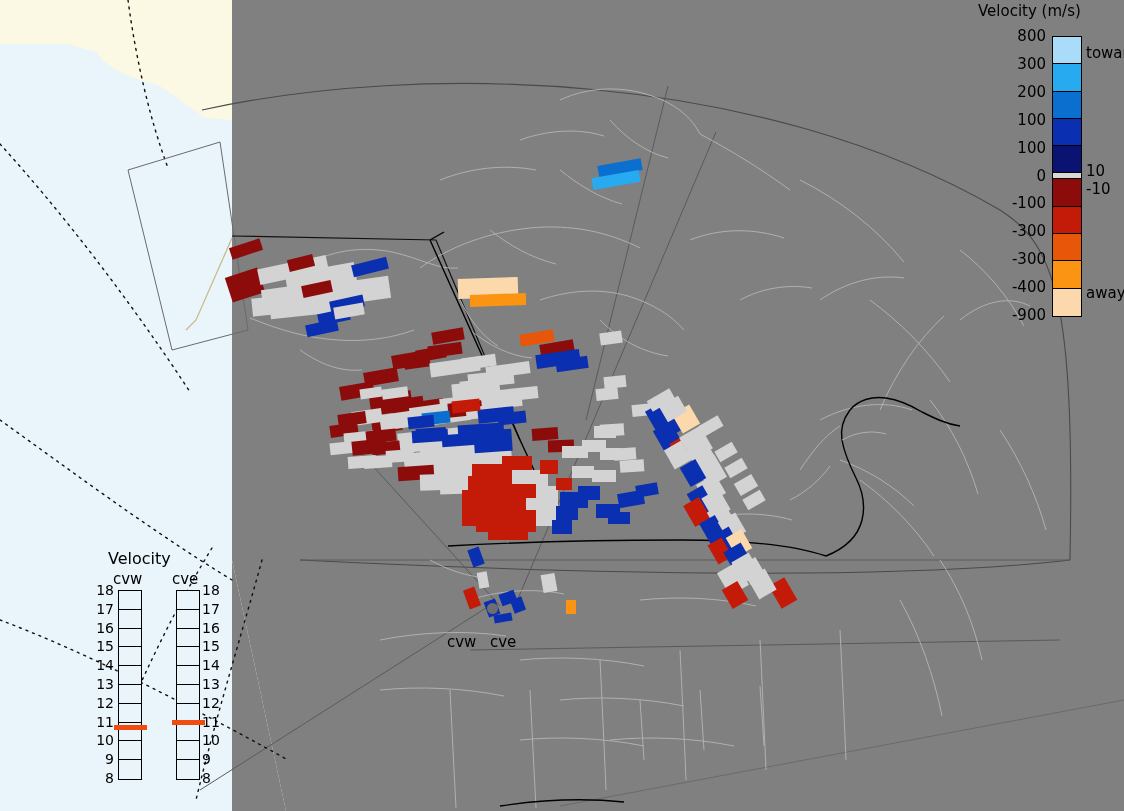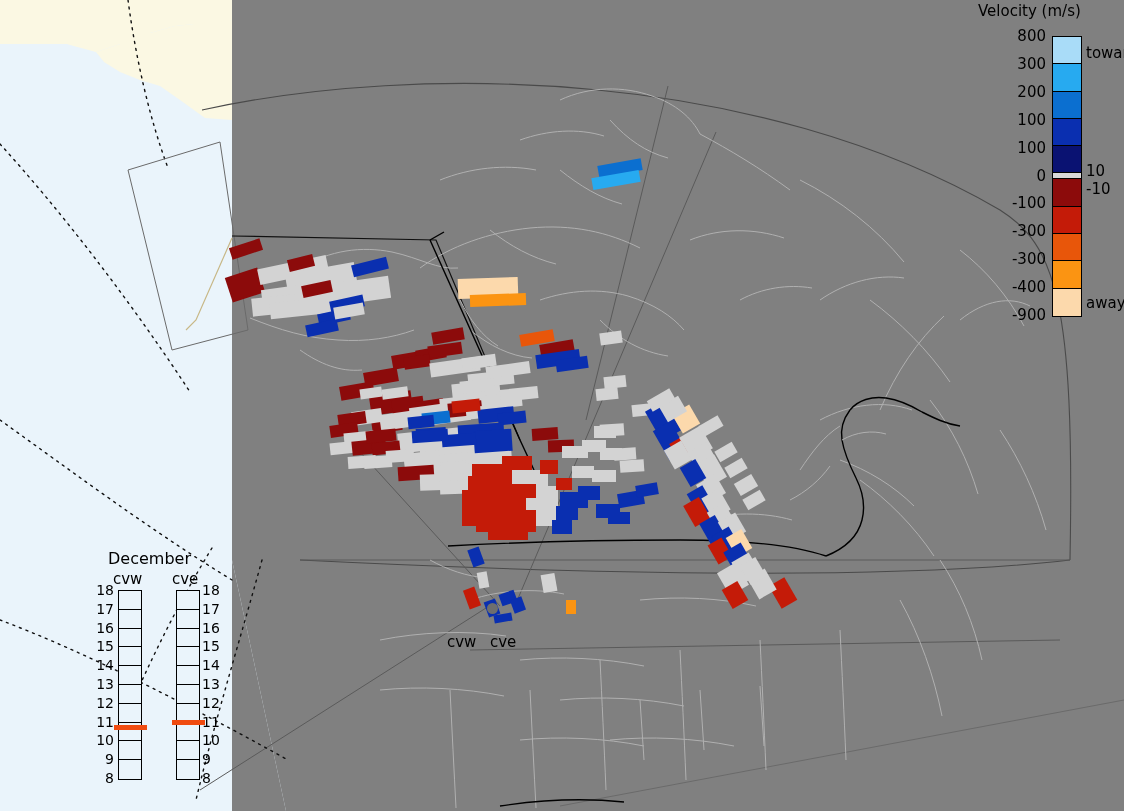--- a/index.html
+++ b/index.html
@@ -342,25 +342,25 @@
       <div class="cb-tick" style="top: 83.7px;">100</div>
       <div class="cb-tick" style="top: 111.6px;">100</div>
       <div class="cb-tick" style="top: 139.5px;">0</div>
       <div class="cb-tick" style="top: 167.4px;">-100</div>
       <div class="cb-tick" style="top: 195.3px;">-300</div>
       <div class="cb-tick" style="top: 223.2px;">-300</div>
       <div class="cb-tick" style="top: 251.1px;">-400</div>
       <div class="cb-tick" style="top: 279px;">-900</div>
     </div>
   <div class="cb-side" style="left:1086px;top:44px;">toward</div>
-  <div class="cb-side" style="left:1086px;top:294px;">away</div>
+  <div class="cb-side" style="left:1086px;top:284px;">away</div>
   <div class="cb-side" style="left:1086px;top:162px;">10</div>
   <div class="cb-side" style="left:1086px;top:180px;">-10</div>
 
-  <div class="freq-title">December</div>
+  <div class="freq-title">Velocity</div>
   <div class="freq-col-label" style="left:113px;top:570px;">cvw</div>
   <div class="freq-col-label" style="left:172px;top:570px;">cve</div>
   <div class="freq-bar" id="freqbar-cvw" style="left:118px;top:590px;">
       <div class="freq-seg" style="height: 18.8px;"></div>
       <div class="freq-seg" style="height: 18.8px;"></div>
       <div class="freq-seg" style="height: 18.8px;"></div>
       <div class="freq-seg" style="height: 18.8px;"></div>
       <div class="freq-seg" style="height: 18.8px;"></div>
       <div class="freq-seg" style="height: 18.8px;"></div>
       <div class="freq-seg" style="height: 18.8px;"></div>

